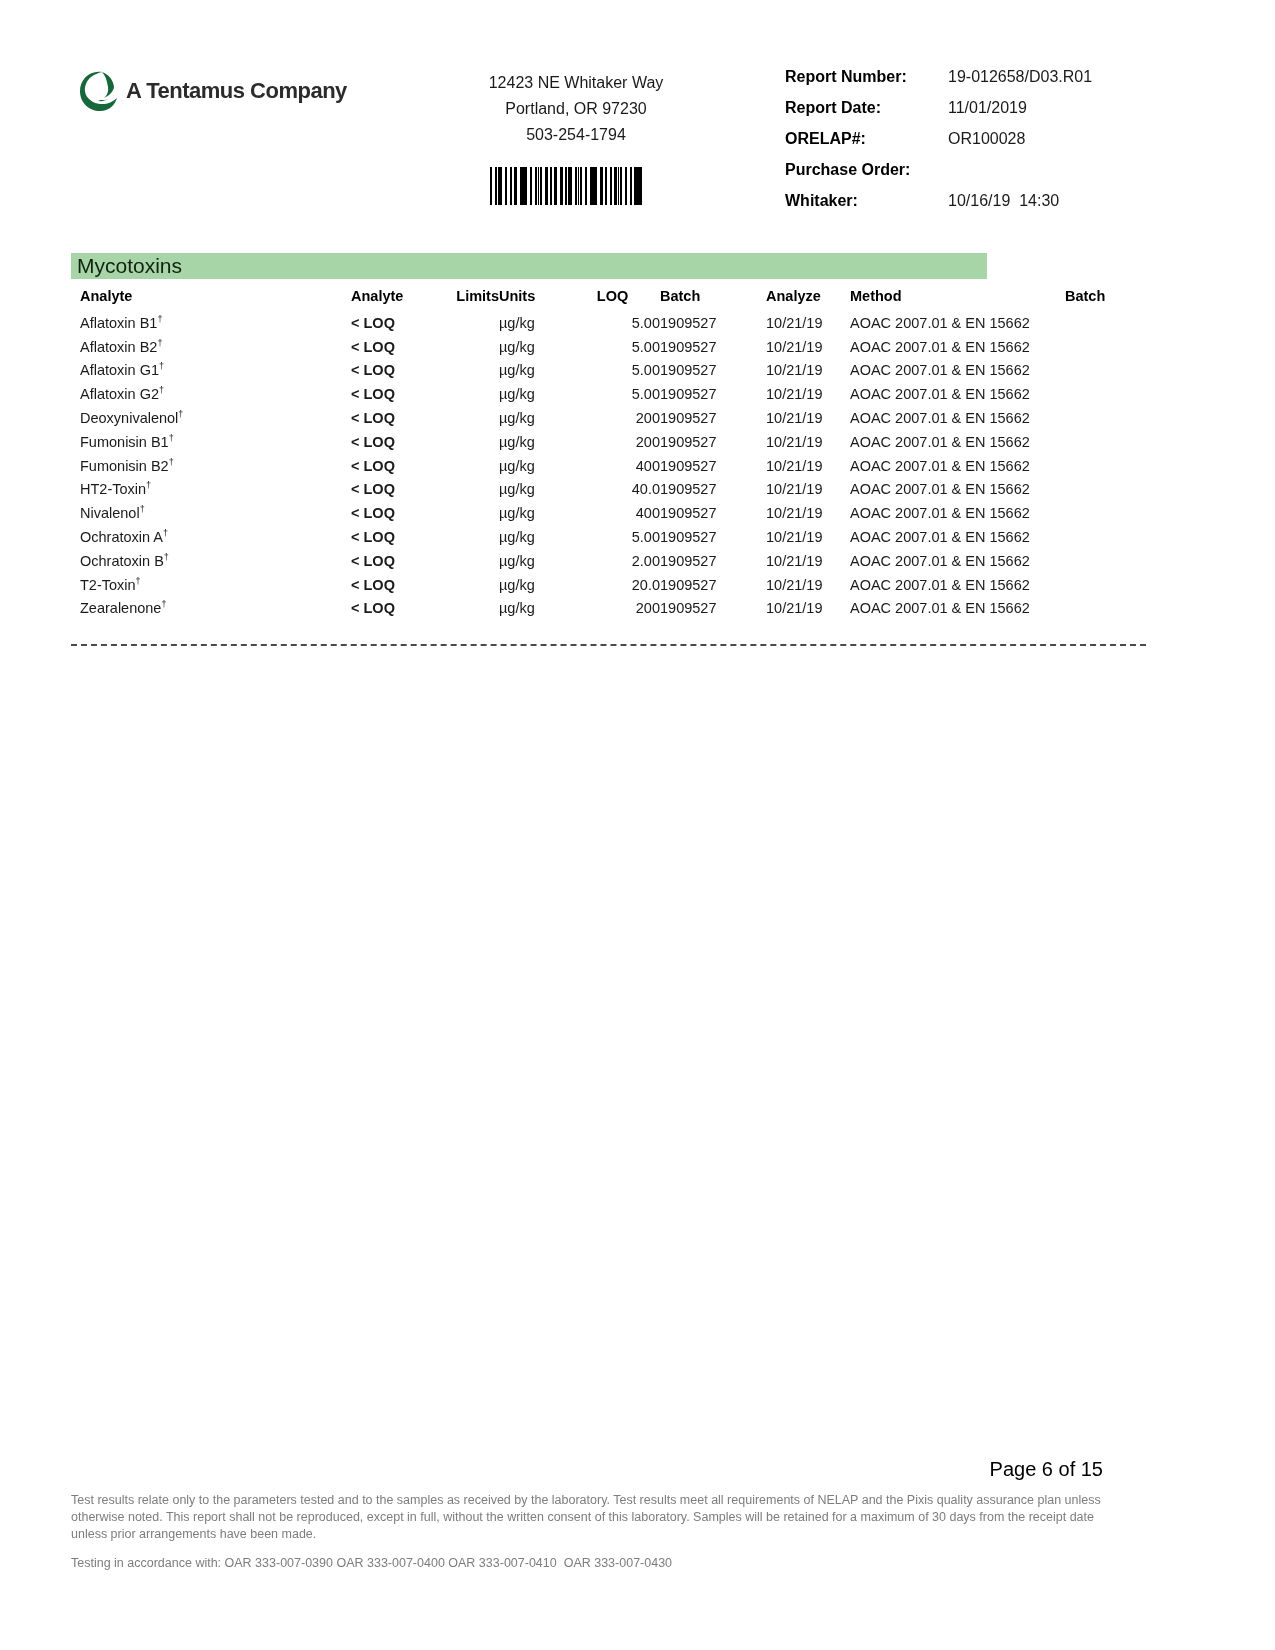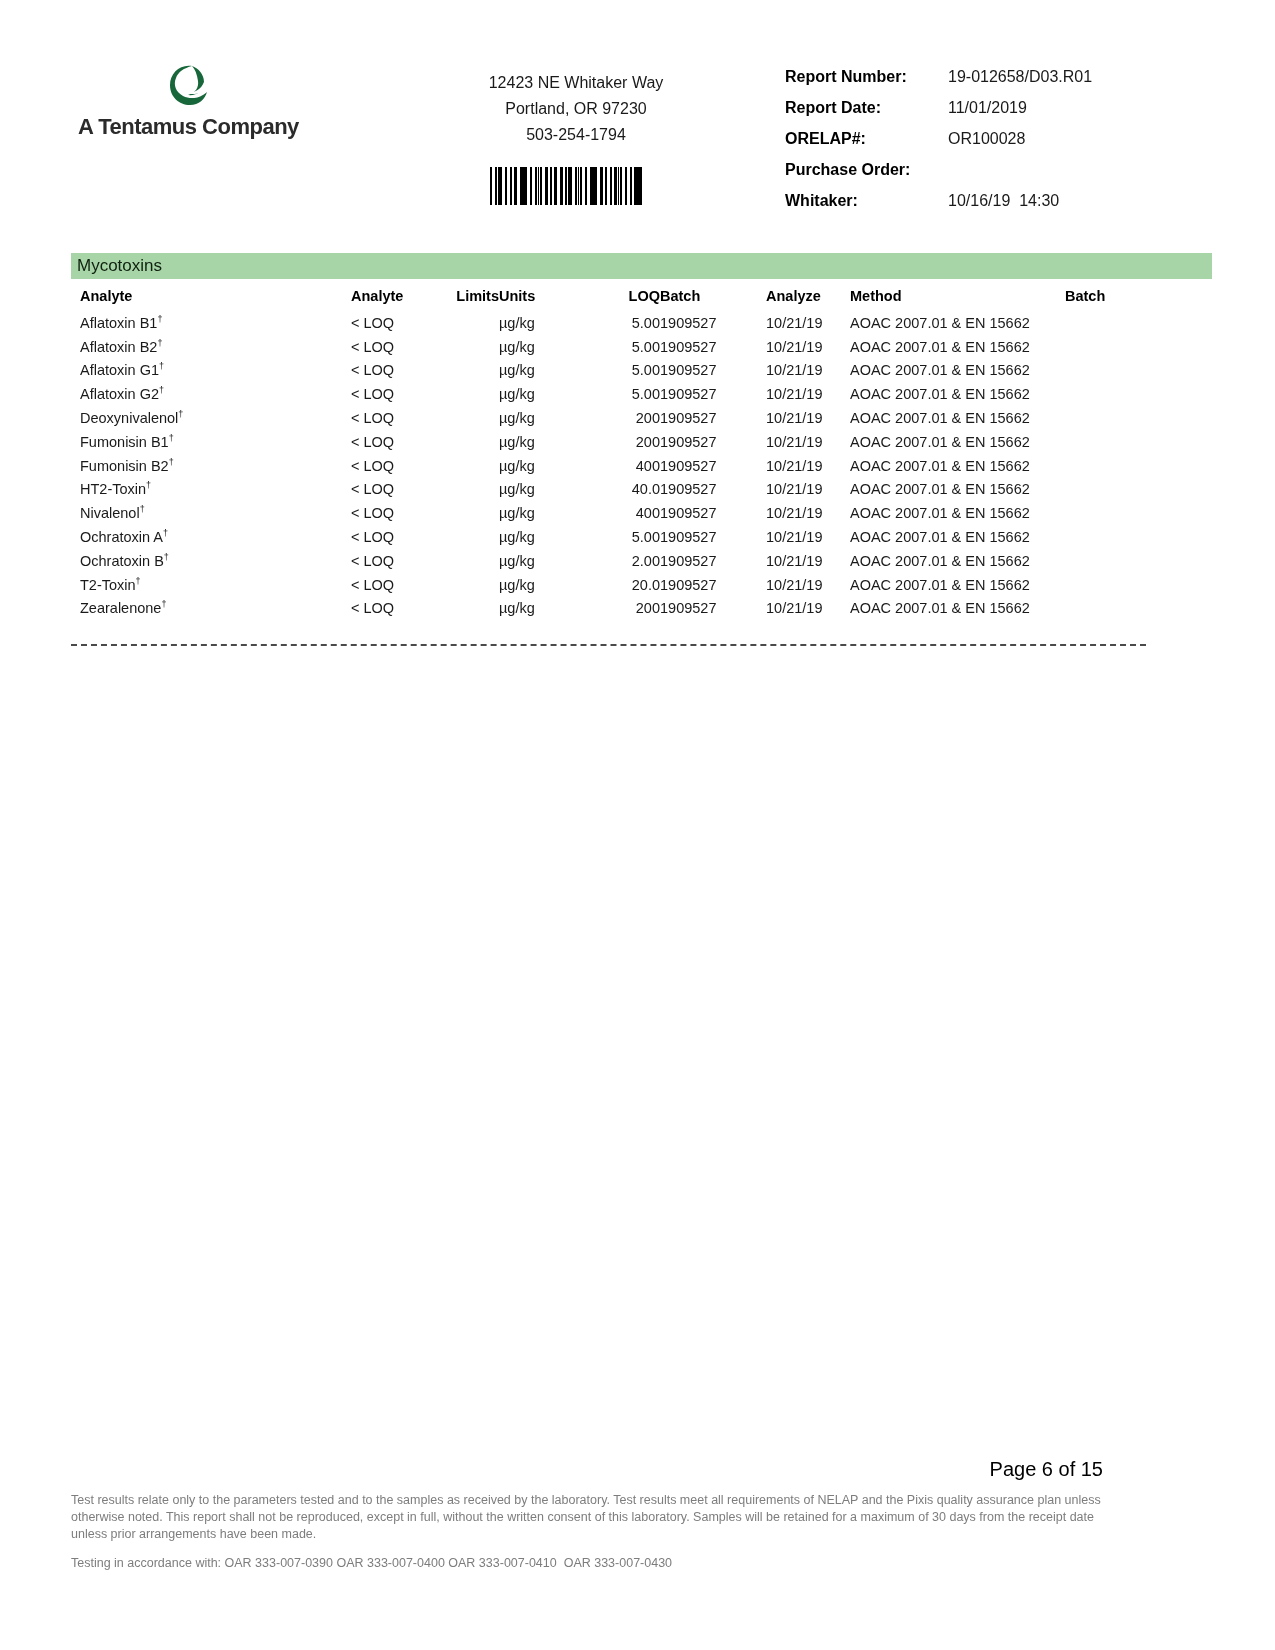--- a/index.html
+++ b/index.html
@@ -13,21 +13,21 @@
     margin: 0 auto;
     overflow: hidden;
   }
 
   
   .logo-block { position: absolute; left: 70px; top: 60px; }
   .logo-line { font-size: 49px; font-weight: bold; letter-spacing: -1px; line-height: 1; white-space: nowrap; }
   .logo-pixis { color: #3c3c3b; }
   .logo-pixis .x-red { color: #c1272d; }
   .logo-labs { color: #9d9d9c; }
-  .logo-tagline { display: flex; align-items: center; margin-top: 4px; margin-left: 8px; gap: 8px; flex-direction: column; }
+  .logo-tagline { display: flex; align-items: center; margin-top: 10px; margin-left: 8px; gap: 8px; }
   .tagline-text { font-size: 22px; font-weight: bold; color: #2b2b2b; letter-spacing: -0.5px; }
   .leaf-icon { width: 40px; height: 42px; display: inline-block; }
 
   .address-block {
     position: absolute; left: 430px; top: 70px; width: 292px;
     text-align: center; font-size: 16px; line-height: 26px; color: #1a1a1a;
   }
   .barcode {
     position: absolute; left: 490px; top: 167px; width: 152px; height: 38px;
     background:
@@ -37,44 +37,44 @@
       #fff;
   }
 
   .report-info { position: absolute; left: 785px; top: 68px; width: 420px; }
   .info-row { display: flex; height: 31px; align-items: baseline; }
   .info-label { width: 163px; font-weight: bold; font-size: 16px; color: #000; white-space: pre; }
   .info-value { font-size: 16px; color: #1a1a1a; white-space: pre; }
 
   
   .section-band {
-    position: absolute; left: 71px; top: 253px; width: 1141px; height: 26px;
+    position: absolute; left: 71px; top: 253px; width: 916px; height: 26px;
     display: flex; align-items: center; padding-left: 6px;
-    font-size: 17px; color: #102210;
+    font-size: 21px; color: #102210;
   }
 
   
   .results-table {
     position: absolute; left: 80px; top: 281px; width: 1069px;
     border-collapse: collapse; table-layout: fixed;
     font-size: 14.5px; color: #1a1a1a;
   }
   .results-table th { font-weight: bold; color: #000; text-align: left; height: 30px; vertical-align: middle; padding: 0; }
   .results-table td { height: 23.8px; vertical-align: middle; padding: 0; white-space: nowrap; }
   .c-analyte  { width: 271px; padding-left: 1px; }
-  .c-result   { width: 100px; }
+  .c-result   { width: 100px; font-weight: bold; }
   .c-limits   { width: 48px;  text-align: right; }
   .c-units    { width: 66px;  padding-left: 16px; }
   .c-loq      { width: 95px;  text-align: right; padding-right: 4px; }
   .c-batch    { width: 106px; padding-left: 9px; }
   .c-analyze  { width: 84px;  padding-left: 4px; }
   .c-method   { width: 215px; }
   .c-notes    { width: 84px; }
   th.c-limits { text-align: right; }
-  th.c-loq    { text-align: right; margin-top: 48px; }
+  th.c-loq    { text-align: center; margin-top: 48px; }
   sup.dagger  { font-size: 9px; vertical-align: super; line-height: 0; }
 
   .dashed-rule {
     position: absolute; left: 71px; top: 644px; width: 1075px; height: 0;
     border-top: 2px dashed #4a4a4a;
   }
 
   
   .page-number {
     position: absolute; right: 172px; top: 1458px;

